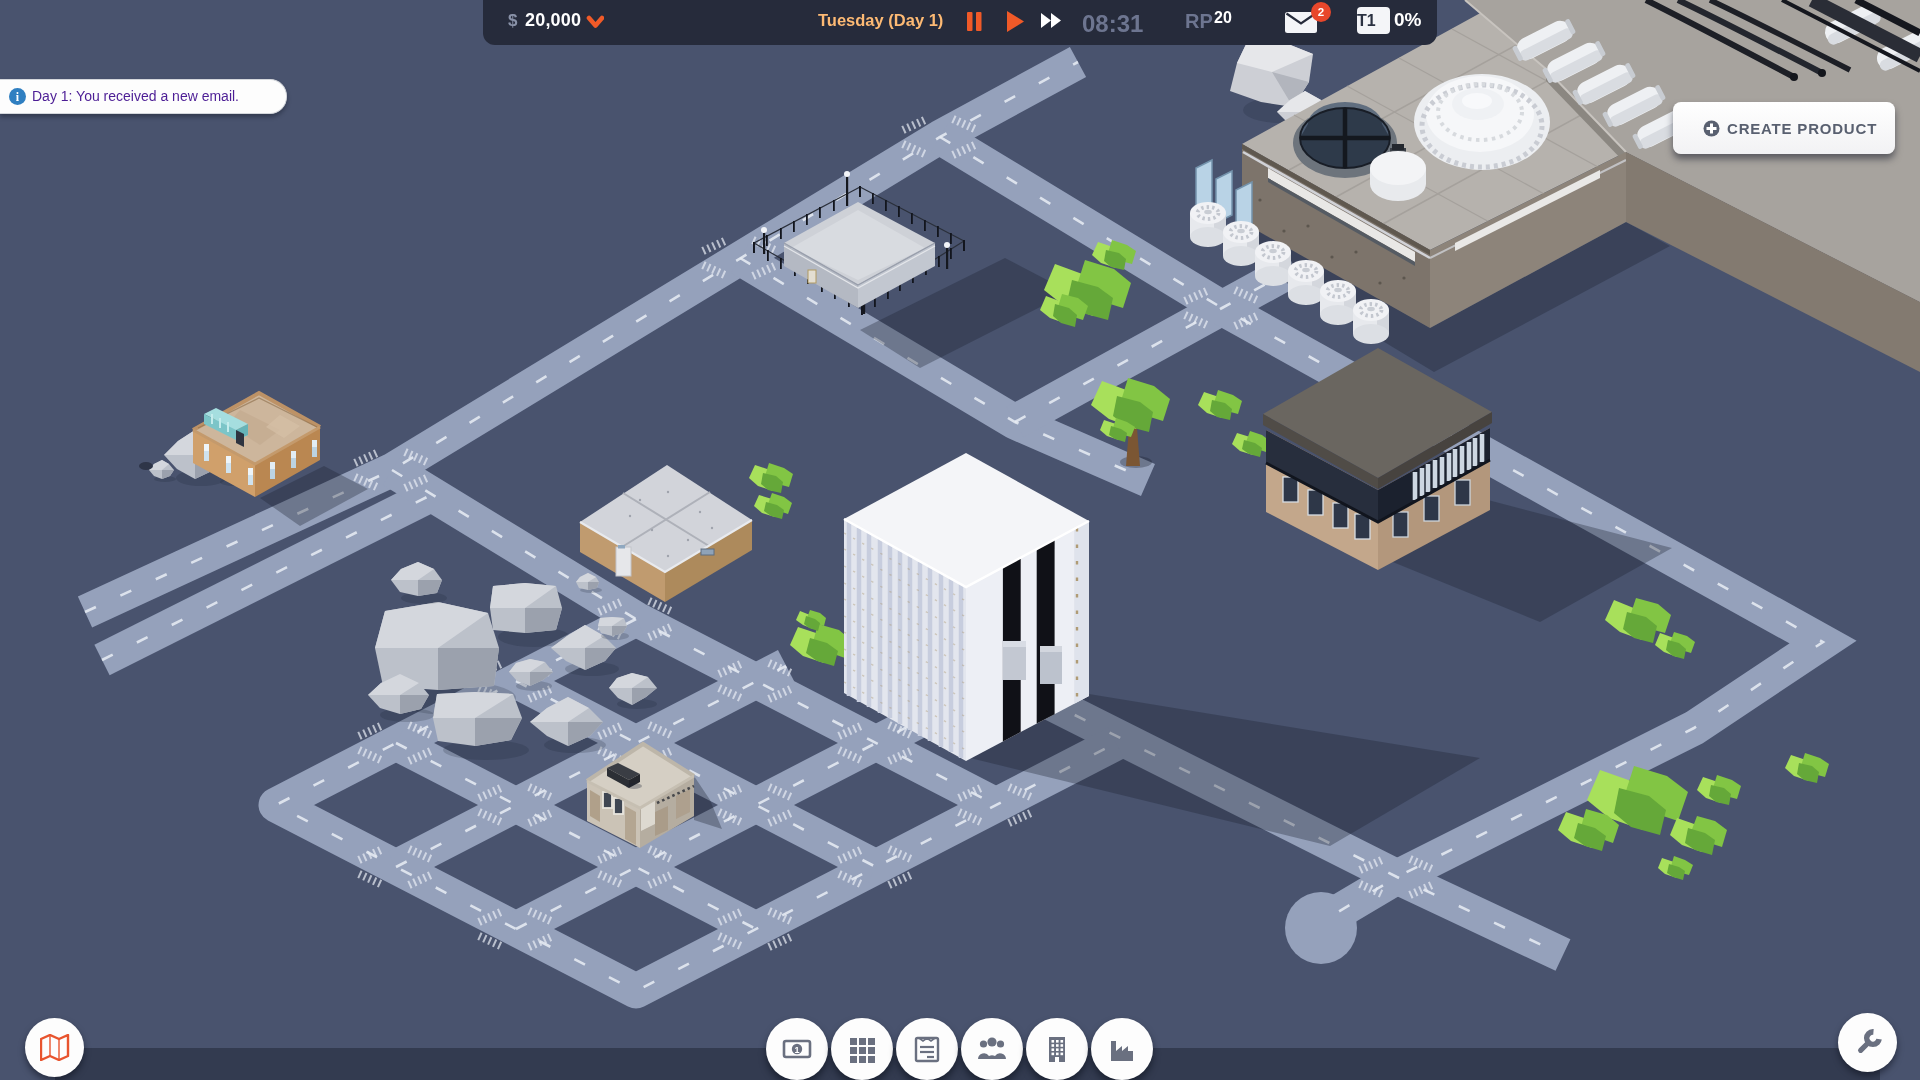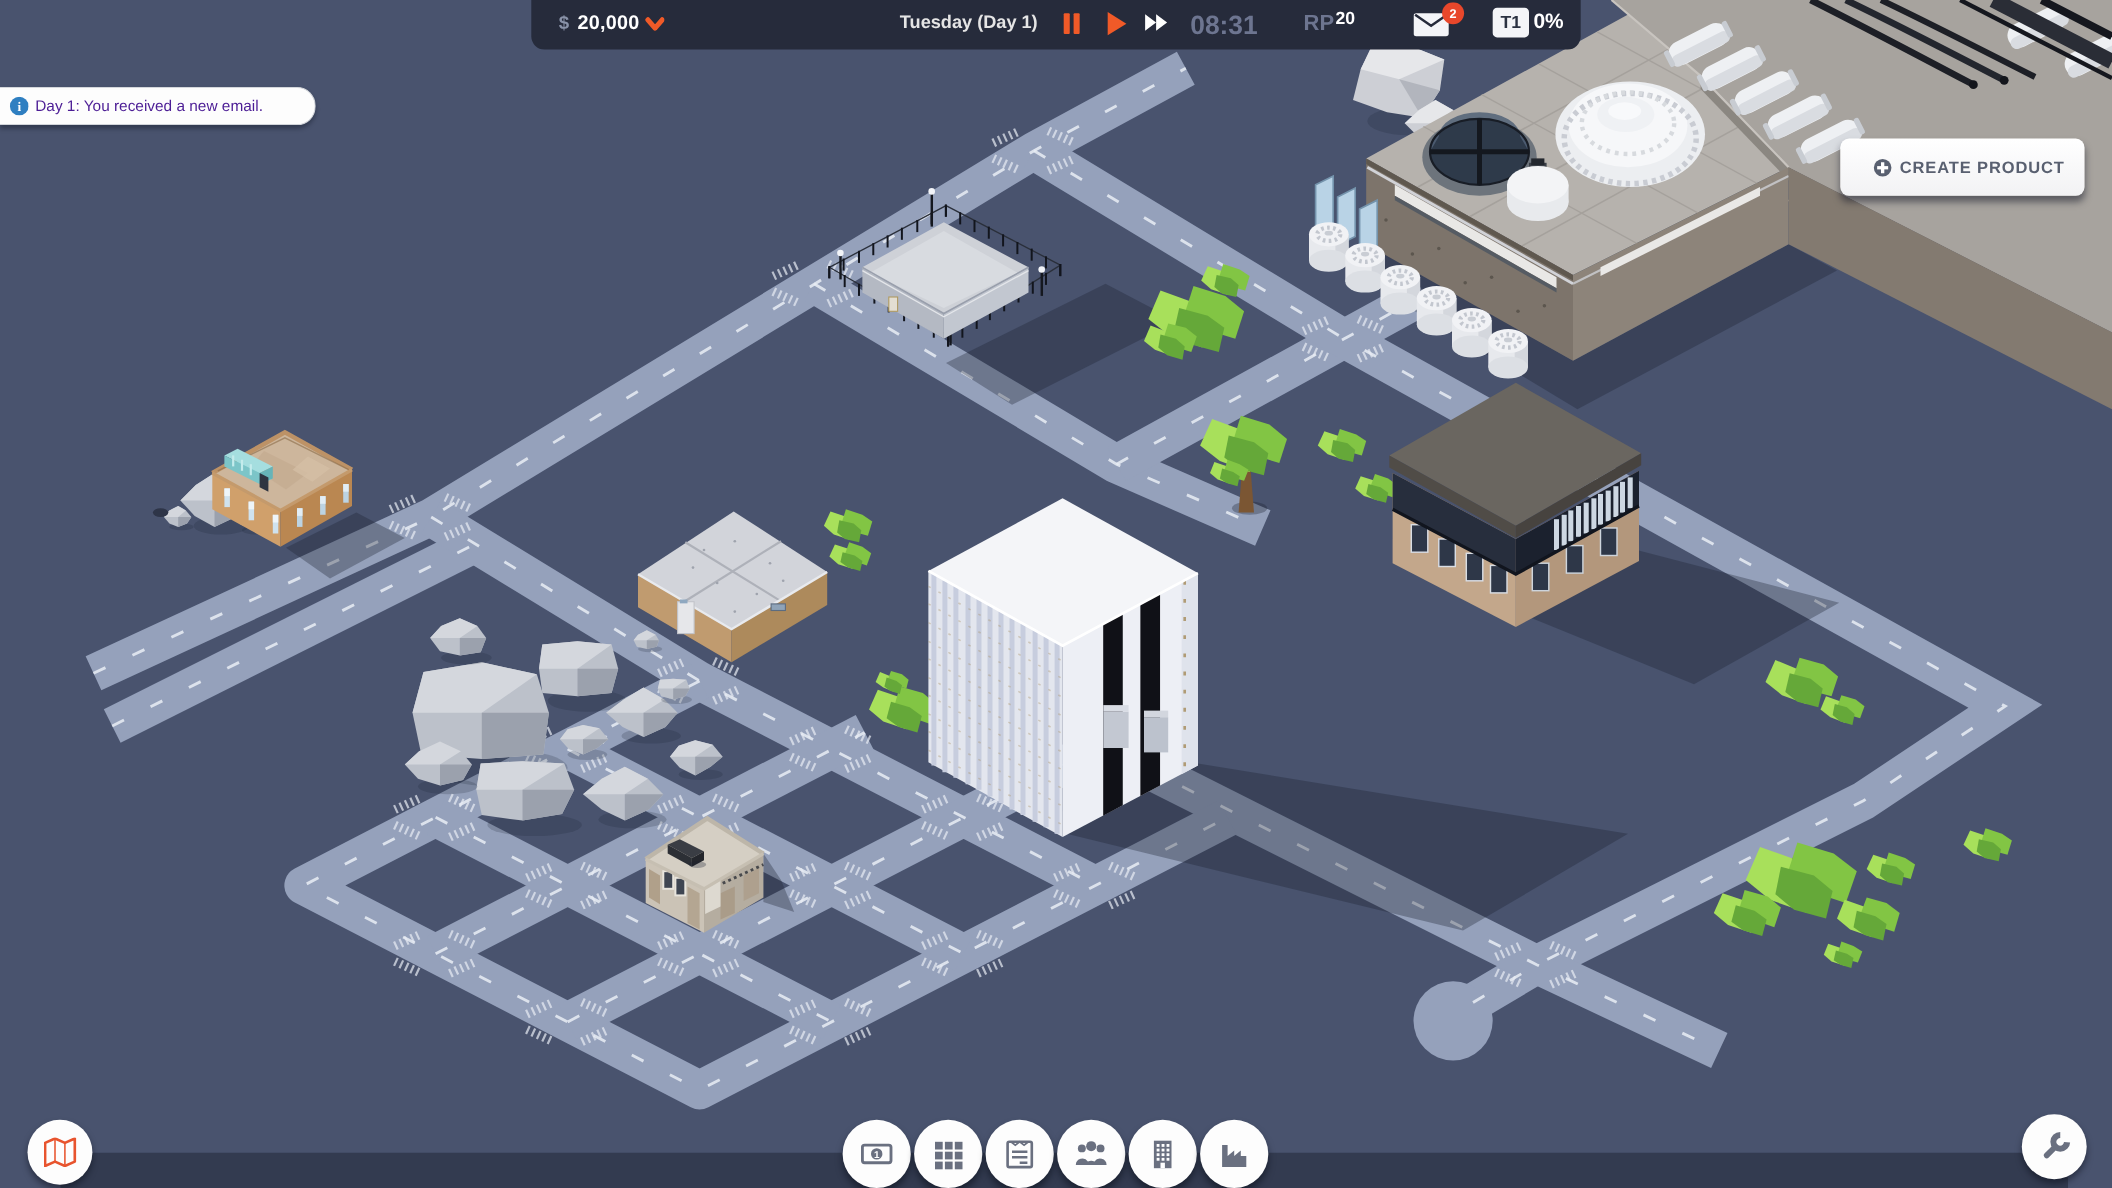--- a/index.html
+++ b/index.html
@@ -581,21 +581,21 @@
 
 <div class="abs" style="left:483px;top:0;width:954px;height:45px;background:#262b3b;border-radius:0 0 12px 12px"></div>
 
 <div class="abs" style="left:508px;top:11px;color:#8992a8;font-size:17px;font-weight:bold">$</div>
 <div class="abs" style="left:525px;top:10px;color:#ffffff;font-size:18px;font-weight:800;letter-spacing:0.2px">20,000</div>
 
 <svg class="abs" style="left:586px;top:15px" width="18" height="14">
       <polyline points="3,3 9.5,10.5 16,3" fill="none" stroke="#f05a28" stroke-width="4.6" stroke-linecap="round" stroke-linejoin="round"></polyline>
     </svg>
 
-<div class="abs" style="left:818px;top:11px;color:#e5e5e5;font-size:16.5px;font-weight:bold">Tuesday (Day 1)</div>
+<div class="abs" style="left:818px;top:11px;color:#fdba74;font-size:16.5px;font-weight:bold">Tuesday (Day 1)</div>
 
 <svg class="abs" style="left:965px;top:11px" width="18" height="22">
       <rect x="2" y="1" width="5.5" height="19" rx="1" fill="#f05a28"></rect>
       <rect x="11" y="1" width="5.5" height="19" rx="1" fill="#f05a28"></rect>
     </svg>
 
 <svg class="abs" style="left:1005px;top:10px" width="20" height="24">
       <polygon points="2,1 19,11.5 2,22" fill="#f05a28"></polygon>
     </svg>
 
@@ -609,32 +609,32 @@
 <div class="abs" style="left:1185px;top:10px;color:#6d7590;font-size:20px;font-weight:bold">RP</div>
 <div class="abs" style="left:1214px;top:9px;color:#fff;font-size:16px;font-weight:700">20</div>
 
 <svg class="abs" style="left:1285px;top:2px" width="50" height="34">
 <rect x="0" y="10" width="32" height="21" rx="2.5" fill="#f4f5f8"></rect>
 <polyline points="1.5,11.5 16,21.5 30.5,11.5" fill="none" stroke="#262b3b" stroke-width="2.2"></polyline>
 <circle cx="36" cy="10" r="10" fill="#e8472b"></circle>
 <text x="36" y="14" text-anchor="middle" fill="#fff" font-size="11.5" font-weight="bold" font-family="Liberation Sans">2</text>
 </svg>
 
-<div class="abs" style="left:1357px;top:7px;width:33px;height:27px;background:#f4f5f8;border-radius:4px;color:#2b3242;font-size:16px;font-weight:bold;text-align:center;line-height:27px">T1</div>
+<div class="abs" style="left:1357px;top:7px;width:33px;height:27px;background:#f4f5f8;border-radius:4px;color:#2b3242;font-size:16px;font-weight:bold;line-height:27px">T1</div>
 <div class="abs" style="left:1394px;top:9px;color:#fff;font-size:19px;font-weight:800">0%</div>
 
 <div class="abs" style="left:0;top:79px;width:286px;height:33px;background:#fdfdfd;border:1px solid #d4d7dc;border-left:none;border-radius:0 17px 17px 0;box-shadow:0 3px 4px rgba(10,14,25,0.35)">
 <svg class="abs" style="left:9px;top:8px" width="17" height="17">
         <circle cx="8.5" cy="8.5" r="8.5" fill="#2f7fc1"></circle>
         <text x="8.5" y="13" text-anchor="middle" fill="#fff" font-size="12" font-weight="bold" font-family="Liberation Serif">i</text>
       </svg>
 <div class="abs" style="left:32px;top:8px;color:#4c1d95;font-size:14px;white-space:nowrap">Day 1: You received a new email.</div>
 </div>
 
-<div class="abs" style="left:1673px;top:126px;width:222px;height:52px;background:linear-gradient(#ffffff,#f2f2f4);border-radius:8px;box-shadow:0 5px 7px rgba(15,20,35,0.5)">
+<div class="abs" style="left:1673px;top:102px;width:222px;height:52px;background:linear-gradient(#ffffff,#f2f2f4);border-radius:8px;box-shadow:0 5px 7px rgba(15,20,35,0.5)">
 <svg class="abs" style="left:30px;top:18px" width="17" height="17">
         <circle cx="8.5" cy="8.5" r="8" fill="#596070"></circle>
         <rect x="7" y="3.5" width="3" height="10" fill="#fff"></rect>
         <rect x="3.5" y="7" width="10" height="3" fill="#fff"></rect>
       </svg>
 <div class="abs" style="left:54px;top:18px;color:#596070;font-size:15px;font-weight:bold;letter-spacing:0.8px">CREATE PRODUCT</div>
 </div>
 
 <div class="abs" style="left:25px;top:1018px;width:59px;height:59px;background:#fdfdfd;border-radius:50%;box-shadow:0 4px 6px rgba(10,14,25,0.5)">
 <svg class="abs" style="left:15px;top:16px" width="30" height="27">

